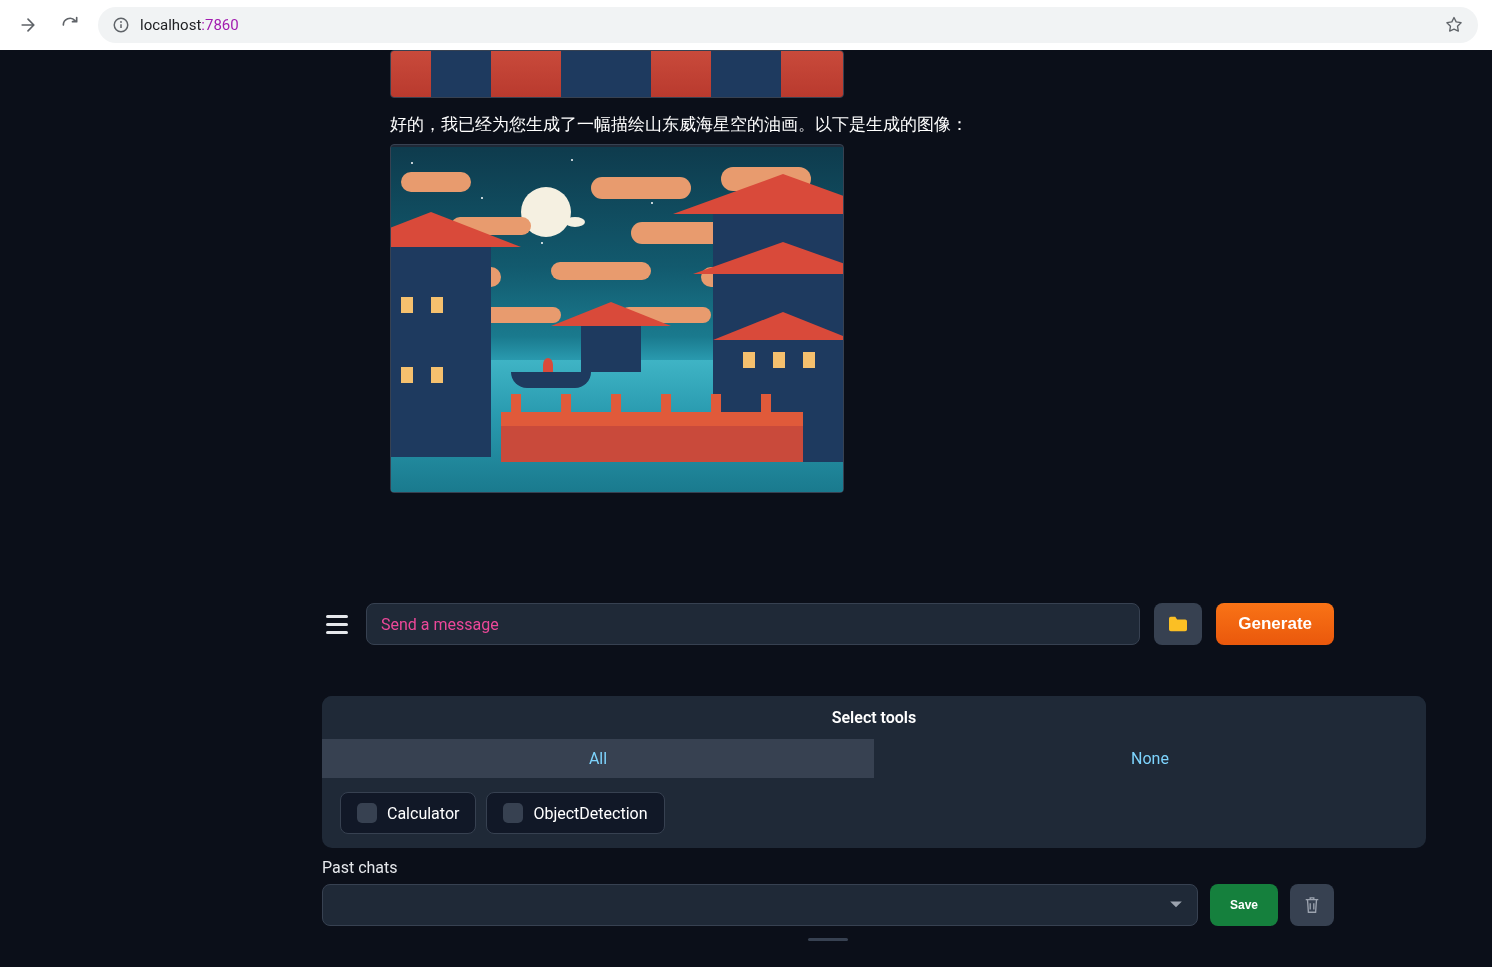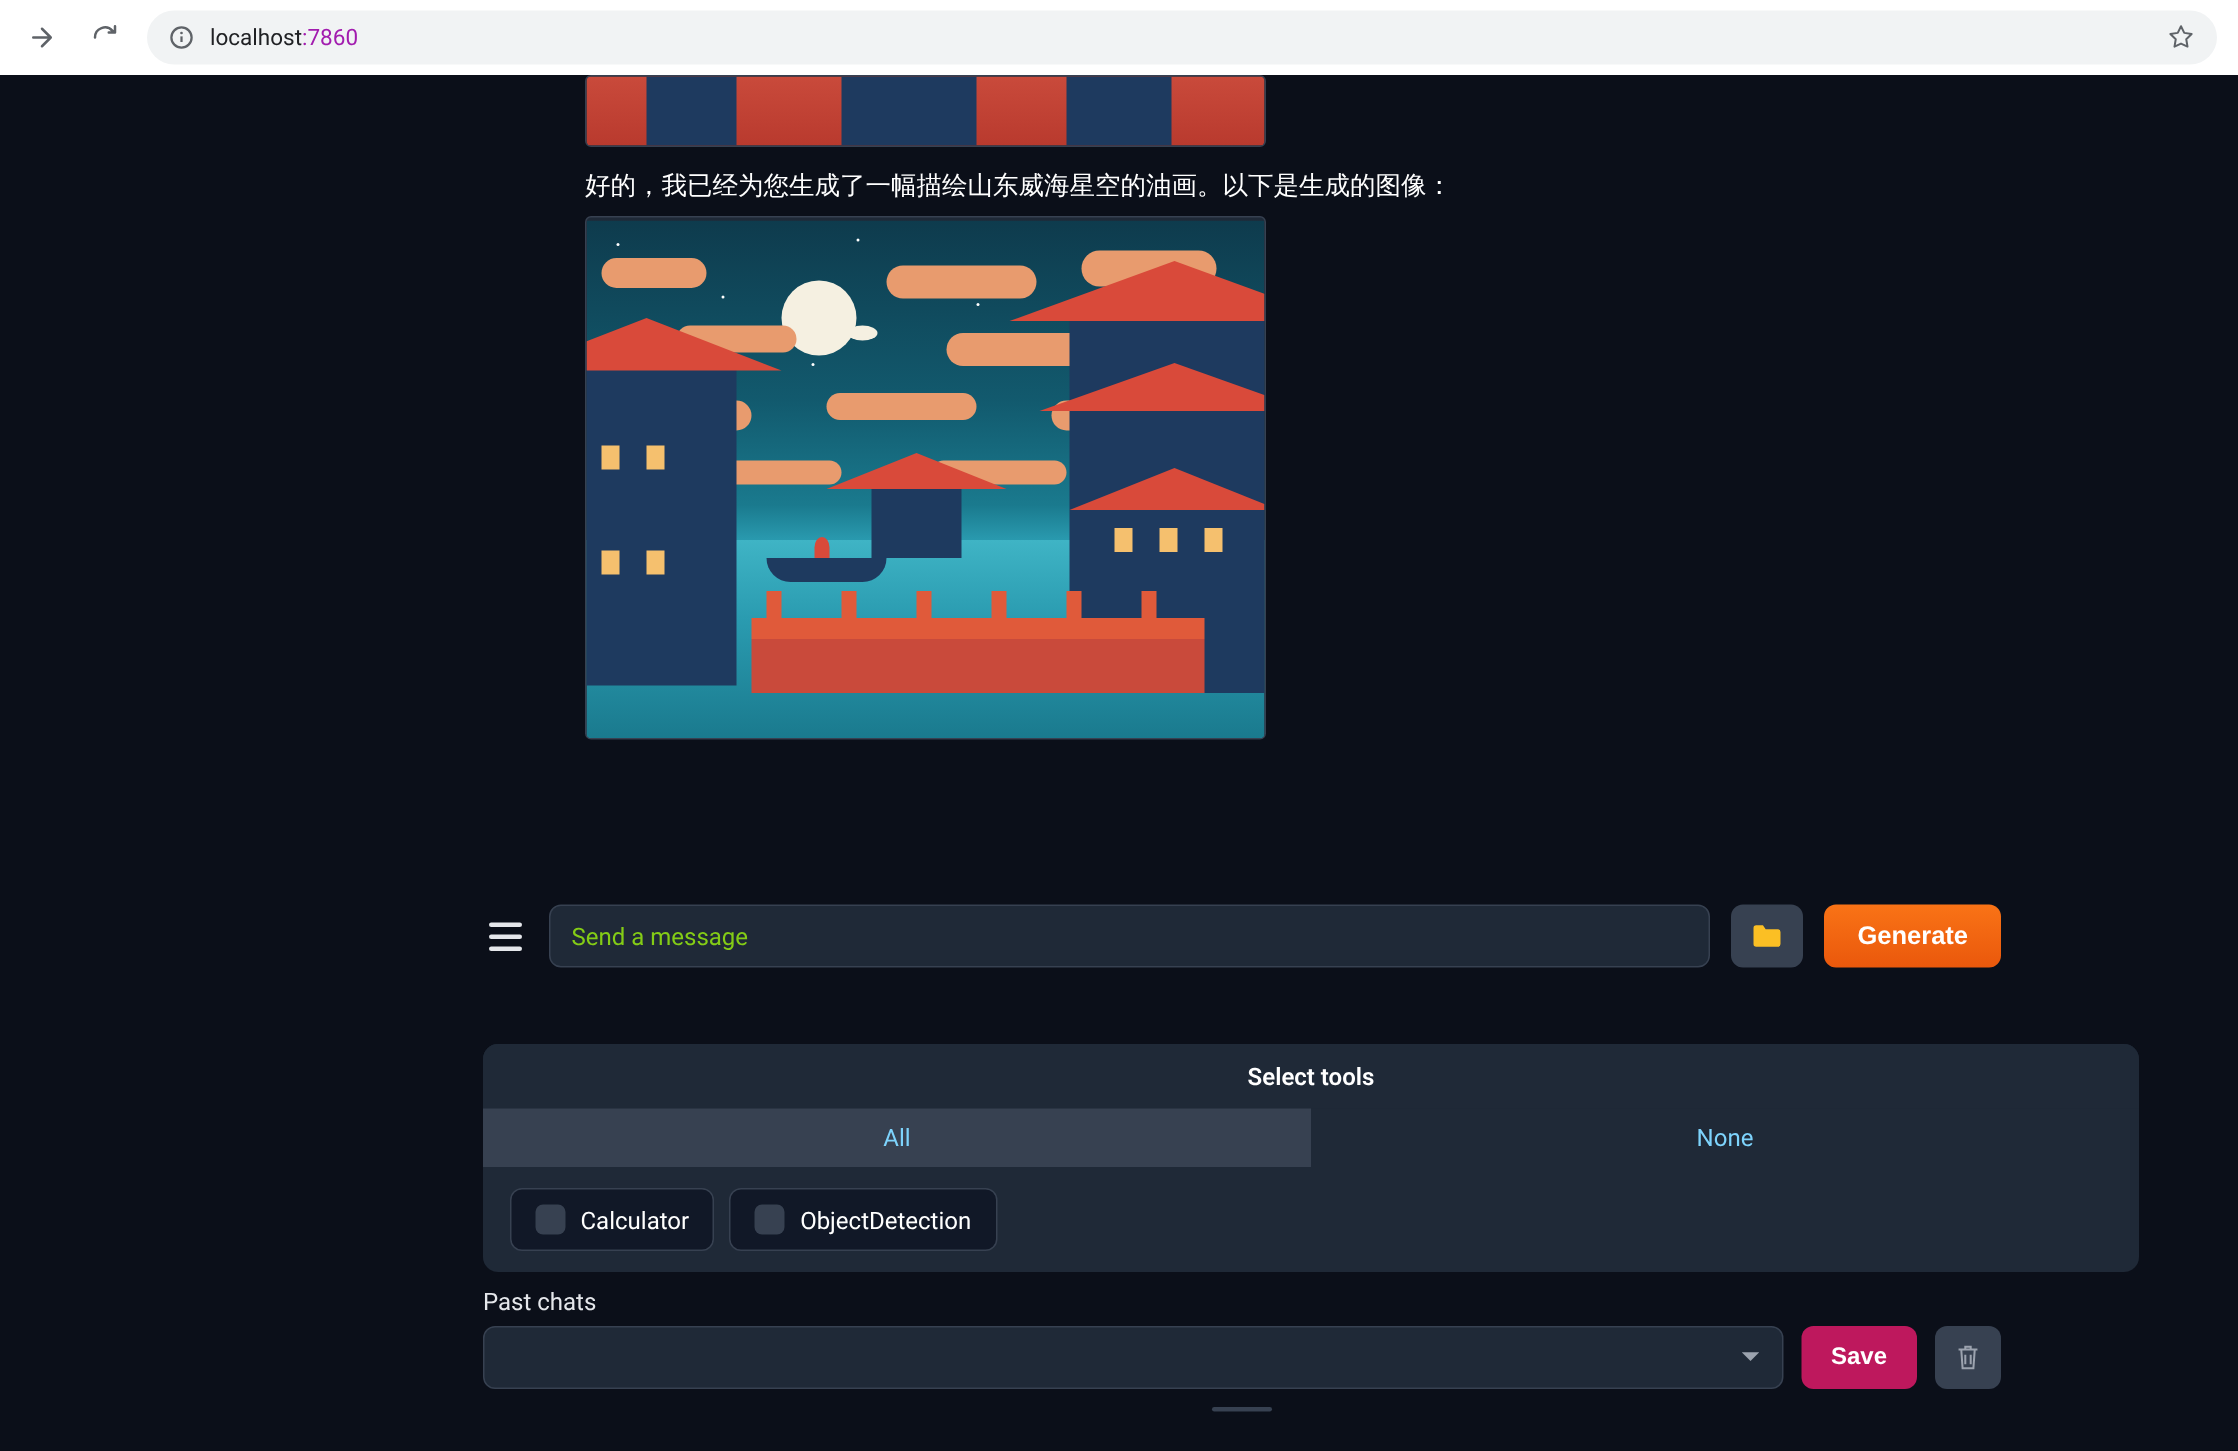--- a/index.html
+++ b/index.html
@@ -60,21 +60,21 @@
 .bridge .deck{position:absolute;left:0;right:0;top:14px;height:36px;background:#c94a3b;}
 .bridge .post{position:absolute;top:-18px;width:10px;height:18px;background:#e05a3a;}
 .boat{position:absolute;left:120px;top:225px;width:80px;height:16px;background:#1e3a5f;border-radius:0 0 40px 40px;}
 .boat::before{content:"";position:absolute;left:32px;top:-14px;width:10px;height:14px;background:#d94a3a;border-radius:50% 50% 0 0;}
 .win{position:absolute;width:12px;height:16px;background:#f5c06e;}
 
 
 .input-row { position: absolute; left: 322px; top: 553px; width: 1012px; height: 42px; display: flex; align-items: center; gap: 14px; }
 .hamburger { width: 30px; height: 30px; display:flex; flex-direction:column; justify-content:center; gap:5px; cursor:pointer; }
 .hamburger span{height:3px;background:#e5e7eb;border-radius:2px;width:22px;margin:0 auto;}
-.msg-input { flex:1; background:#1f2937; border:1px solid #374151; border-radius:8px; height:42px; padding:0 14px; color:#84cc16; font-size:16px; display:flex; align-items:center; }
+.msg-input { flex:1; background:#1f2937; border:1px solid #374151; border-radius:8px; height:42px; padding:0 14px; color:#ec4899; font-size:16px; display:flex; align-items:center; }
 .folder-btn { width:48px; height:42px; background:#374151; border-radius:8px; display:flex; align-items:center; justify-content:center; cursor:pointer; }
 .folder-btn svg{width:22px;height:18px;}
 .generate-btn { background: linear-gradient(180deg,#f97316,#ea580c); color:#fff; border:none; border-radius:8px; height:42px; padding:0 22px; font-size:17px; font-weight:600; cursor:pointer; }
 
 
 .tools-panel { position:absolute; left:322px; top:646px; width:1104px; background:#1f2937; border-radius:10px; overflow:hidden; }
 .tools-header { text-align:center; padding:12px; font-size:16px; font-weight:600; color:#fff; background:#1f2937; }
 .tools-tabs { display:flex; }
 .tools-tab { flex:1; text-align:center; padding:10px; font-size:16px; color:#7dd3fc; background:#374151; cursor:pointer; }
 .tools-tab.inactive { background:#1f2937; }
@@ -83,21 +83,21 @@
 .chk { width:20px; height:20px; border-radius:5px; background:#374151; display:flex; align-items:center; justify-content:center; }
 .chk.checked { background:#2563eb; }
 .chk.checked svg{width:14px;height:14px;stroke:#fff;stroke-width:3;fill:none;}
 .chip-label{color:#fff;font-size:16px;}
 
 
 .past-label { position:absolute; left:322px; top:808px; color:#e5e7eb; font-size:16px; }
 .past-row { position:absolute; left:322px; top:834px; width:1012px; display:flex; gap:12px; align-items:center; }
 .past-select { flex:1; height:42px; background:#1f2937; border:1px solid #374151; border-radius:8px; display:flex; align-items:center; justify-content:flex-end; padding:0 14px; cursor:pointer; }
 .past-select svg{width:14px;height:14px;fill:#9ca3af;}
-.save-btn { height:42px; padding:0 20px; background:#be185d; color:#fff; border:none; border-radius:8px; font-size:16px; font-weight:600; cursor:pointer; }
+.save-btn { height:42px; padding:0 20px; background:#15803d; color:#fff; border:none; border-radius:8px; font-size:12px; font-weight:600; cursor:pointer; }
 .trash-btn { width:44px; height:42px; background:#374151; border-radius:8px; display:flex; align-items:center; justify-content:center; cursor:pointer; }
 .trash-btn svg{width:18px;height:20px;stroke:#9ca3af;fill:none;stroke-width:1.5;}
 
 
 .resize-handle { position:absolute; left:322px; top:884px; width:1012px; height:10px; display:flex; align-items:center; justify-content:center; }
 .resize-handle span{width:40px;height:3px;background:#374151;border-radius:2px;}
 </style>
 </head>
 <body>
 

